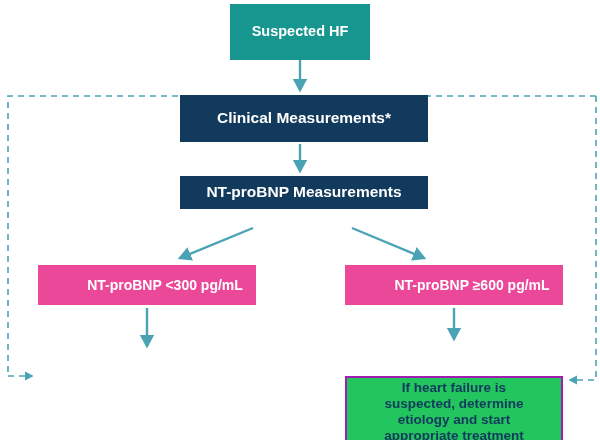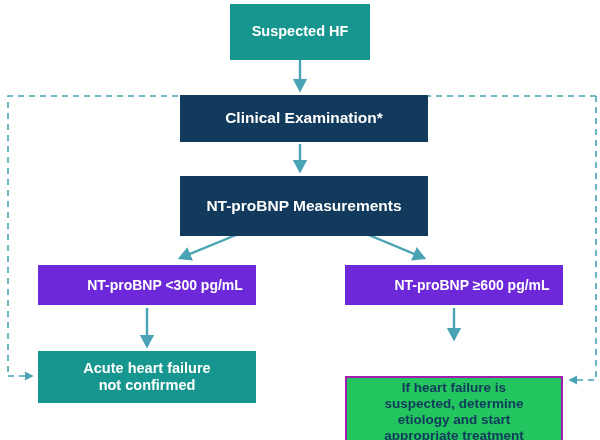--- a/index.html
+++ b/index.html
@@ -29,21 +29,21 @@
     font-weight: bold;
     line-height: 1.18;
   }
   .teal {
     background: #17968f;
   }
   .navy {
     background: #123a5c;
   }
   .steel {
-    background: #6d28d9;
+    background: #ec4899;
     padding-left: 36px;
   }
   .outlined {
     background: #22c55e;
     border: 2px solid #a21caf;
     color: #123a5c;
     margin-top: 32px;
   }
 
   
@@ -58,21 +58,21 @@
     left: 180px;
     top: 95px;
     width: 248px;
     height: 47px;
     font-size: 15.5px;
   }
   #n-ntpro {
     left: 180px;
     top: 176px;
     width: 248px;
-    height: 60px;
+    height: 33px;
     font-size: 15.5px;
   }
   #n-low {
     left: 38px;
     top: 265px;
     width: 218px;
     height: 40px;
     font-size: 14px;
   }
   #n-high {
@@ -145,36 +145,33 @@
     <g>
       <path d="M454,308 L454,339" fill="none" stroke="#4aa3b5" stroke-width="2.4" marker-end="url(#ah)"></path>
     </g>
   </svg>
 
   <div class="node teal" id="n-suspected">
     <span>Suspected HF</span>
   </div>
 
   <div class="node navy" id="n-clinical">
-    <span>Clinical Examination*</span>
+    <span>Clinical Measurements*</span>
   </div>
 
   <div class="node navy" id="n-ntpro">
     <span>NT-proBNP Measurements</span>
   </div>
 
   <div class="node steel" id="n-low">
     <span>NT-proBNP &lt;300 pg/mL</span>
   </div>
 
   <div class="node steel" id="n-high">
     <span>NT-proBNP ≥600 pg/mL</span>
   </div>
 
-  <div class="node teal" id="n-notconfirmed">
-    <span class="multiline">Acute heart failure<br>not confirmed</span>
-  </div>
 
   <div class="node outlined" id="n-suspect">
     <span class="multiline">If heart failure is<br>suspected, determine<br>etiology and start<br>appropriate treatment</span>
   </div>
 
 </div>
 
 </body></html>

